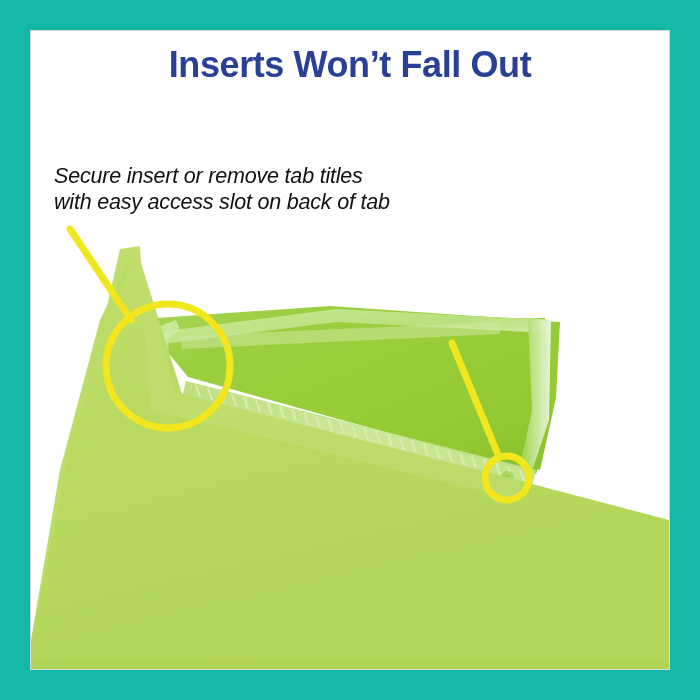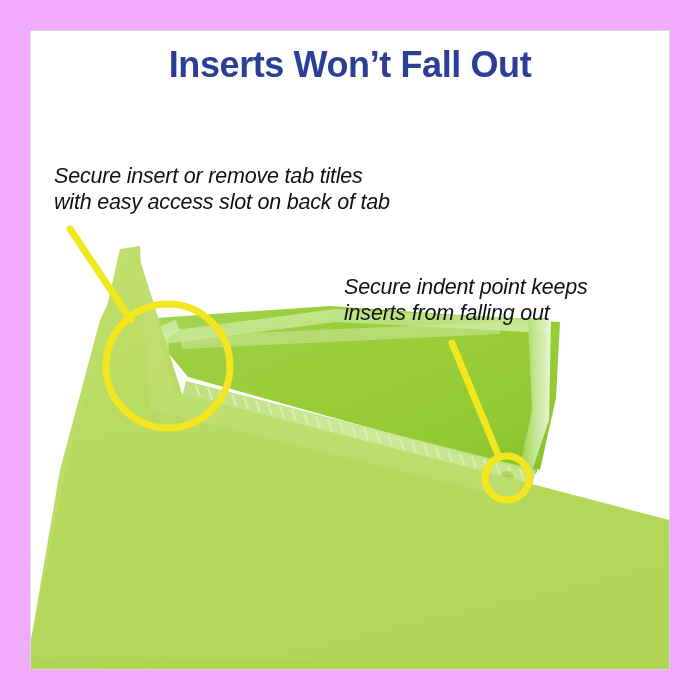--- a/index.html
+++ b/index.html
@@ -1,21 +1,21 @@
 <!DOCTYPE html>
 <html><head>
 <meta charset="utf-8">
 <style>
   html,body{margin:0;padding:0;background:#ffffff;}
   body{
     width:700px;height:700px;overflow:hidden;
     font-family:"Liberation Sans","DejaVu Sans",sans-serif;
     position:relative;
   }
-  #stage{position:absolute;inset:0;width:700px;height:700px;background:#f0abfc;}
+  #stage{position:absolute;inset:0;width:700px;height:700px;background:#14b8a6;}
 
   
   #photo-frame{
     position:absolute;left:30px;top:30px;width:640px;height:640px;
     background:#ffffff;
     border:1px solid #d9d9d9;
     box-sizing:border-box;
     overflow:hidden;
   }
 
@@ -250,16 +250,14 @@
       <circle cx="507" cy="478" r="22" fill="none" stroke="#f2e61f" stroke-width="7"></circle>
       <path d="M 452 343 L 499 457" fill="none" stroke="#f2e61f" stroke-width="7" stroke-linecap="round"></path>
     </g>
   </svg>
 
   <div id="headline">Inserts Won’t Fall Out</div>
 
   <div id="caption-left" class="caption">Secure insert or remove tab titles
 with easy access slot on back of tab</div>
 
-  <div id="caption-right" class="caption">Secure indent point keeps
-inserts from falling out</div>
 
 </div>
 
 </body></html>

